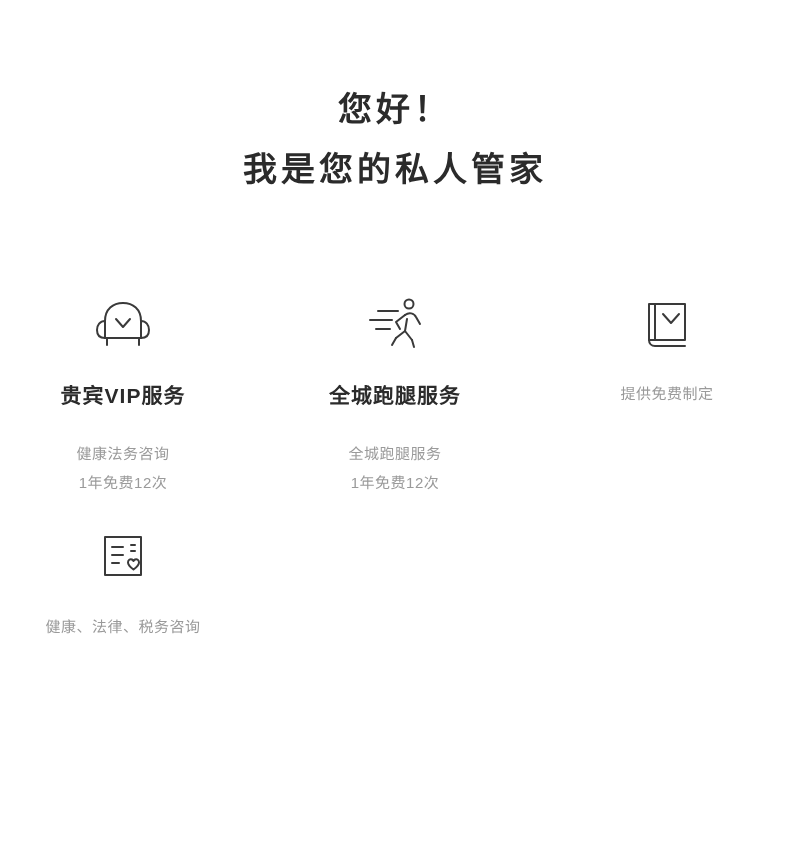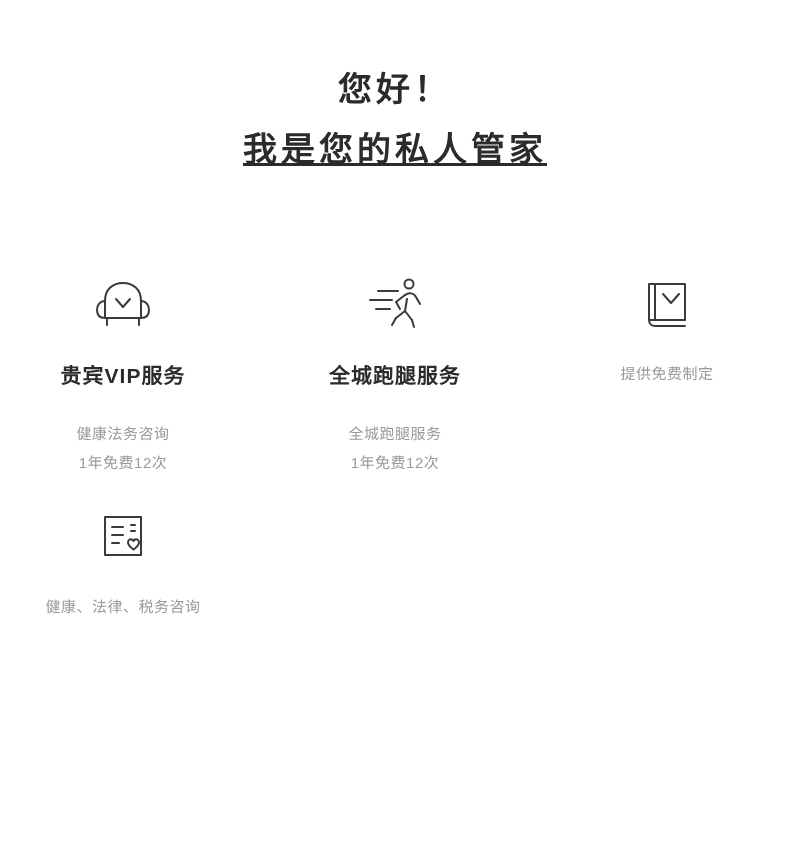--- a/index.html
+++ b/index.html
@@ -15,36 +15,35 @@
     color: #333333;
     overflow: hidden;
   }
   .page {
     width: 790px;
     height: 858px;
     position: relative;
     box-sizing: border-box;
   }
   .header {
-    padding-top: 60px;
+    padding-top: 80px;
     text-align: center;
   }
   .header .line {
     font-size: 34px;
     font-weight: bold;
     color: #2b2b2b;
     letter-spacing: 4px;
     line-height: 1.75;
   }
   .header .line1 {
     font-size: 34px;
   }
   .header .line2 {
     font-size: 34px;
-    text-decoration: underline;
   }
   .grid {
     margin-top: 92px;
     display: grid;
     grid-template-columns: 1fr 1fr 1fr;
     grid-template-rows: auto auto;
     row-gap: 124px;
     column-gap: 0;
     gap: 26px;
   }

